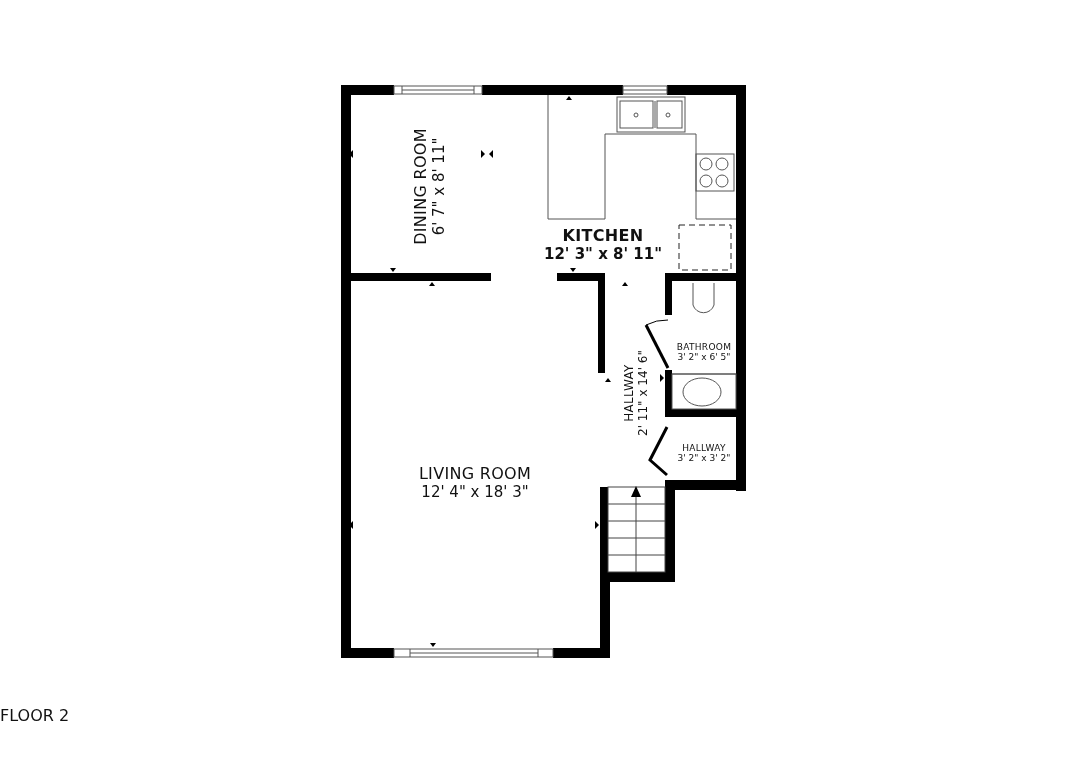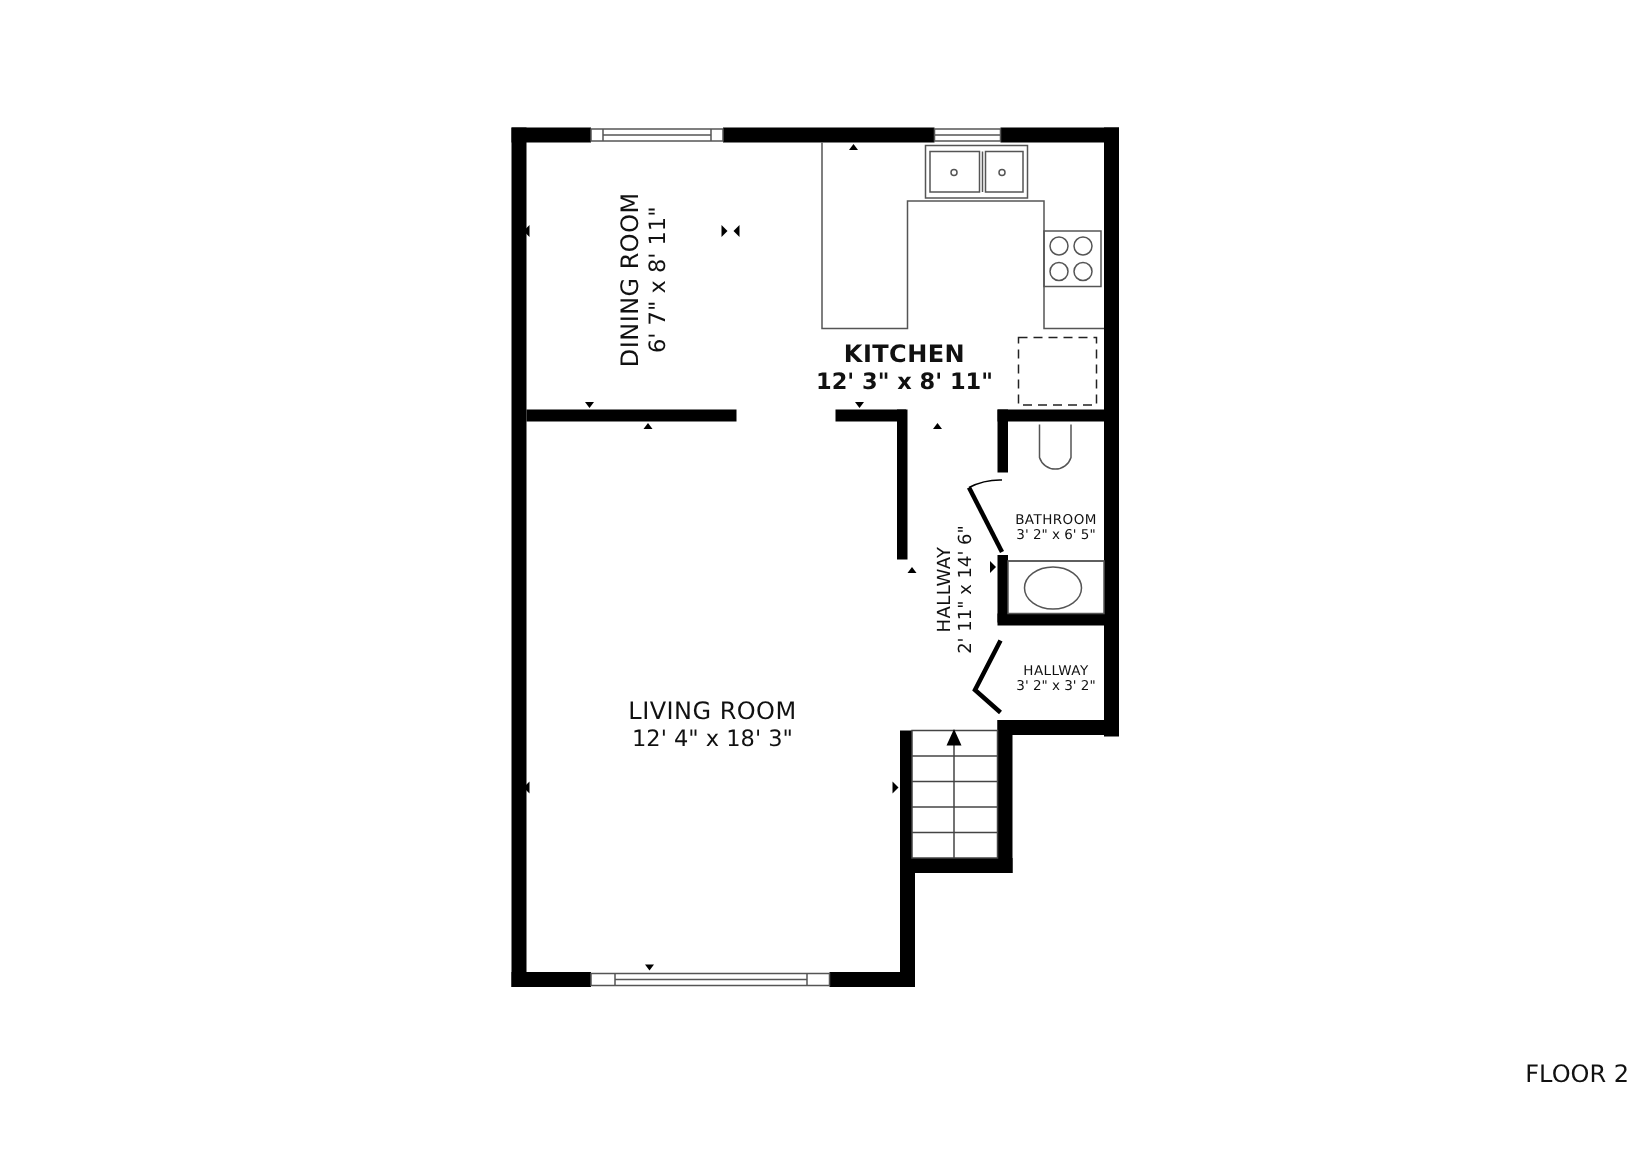--- a/index.html
+++ b/index.html
@@ -4,21 +4,21 @@
 <style>
   html, body { margin:0; padding:0; background:#ffffff; }
   body { width:1086px; height:768px; position:relative; overflow:hidden; font-family:"DejaVu Sans", sans-serif; color:#111; }
   #plan { position:absolute; left:0; top:0; width:1086px; height:768px; }
   .room-label { position:absolute; text-align:center; white-space:nowrap; color:#111; }
   .room-label .name { font-size:16px; letter-spacing:0.3px; }
   .room-label .dims { font-size:15px; }
   .small .name { font-size:9px; }
   .small .dims { font-size:9px; }
   .rot { transform-origin:center center; transform:rotate(-90deg); }
-  #floor-label { position:absolute; left:0; width:1086px; top:706px; text-align:right; font-size:16px; }
+  #floor-label { position:absolute; left:0; width:1086px; top:706px; text-align:left; font-size:16px; }
 </style>
 </head>
 <body>
 
 <svg id="plan" viewBox="0 0 1086 768" xmlns="http://www.w3.org/2000/svg">
 
   <g fill="#000">
 
     <rect x="341" y="85" width="53" height="10"></rect>
 

